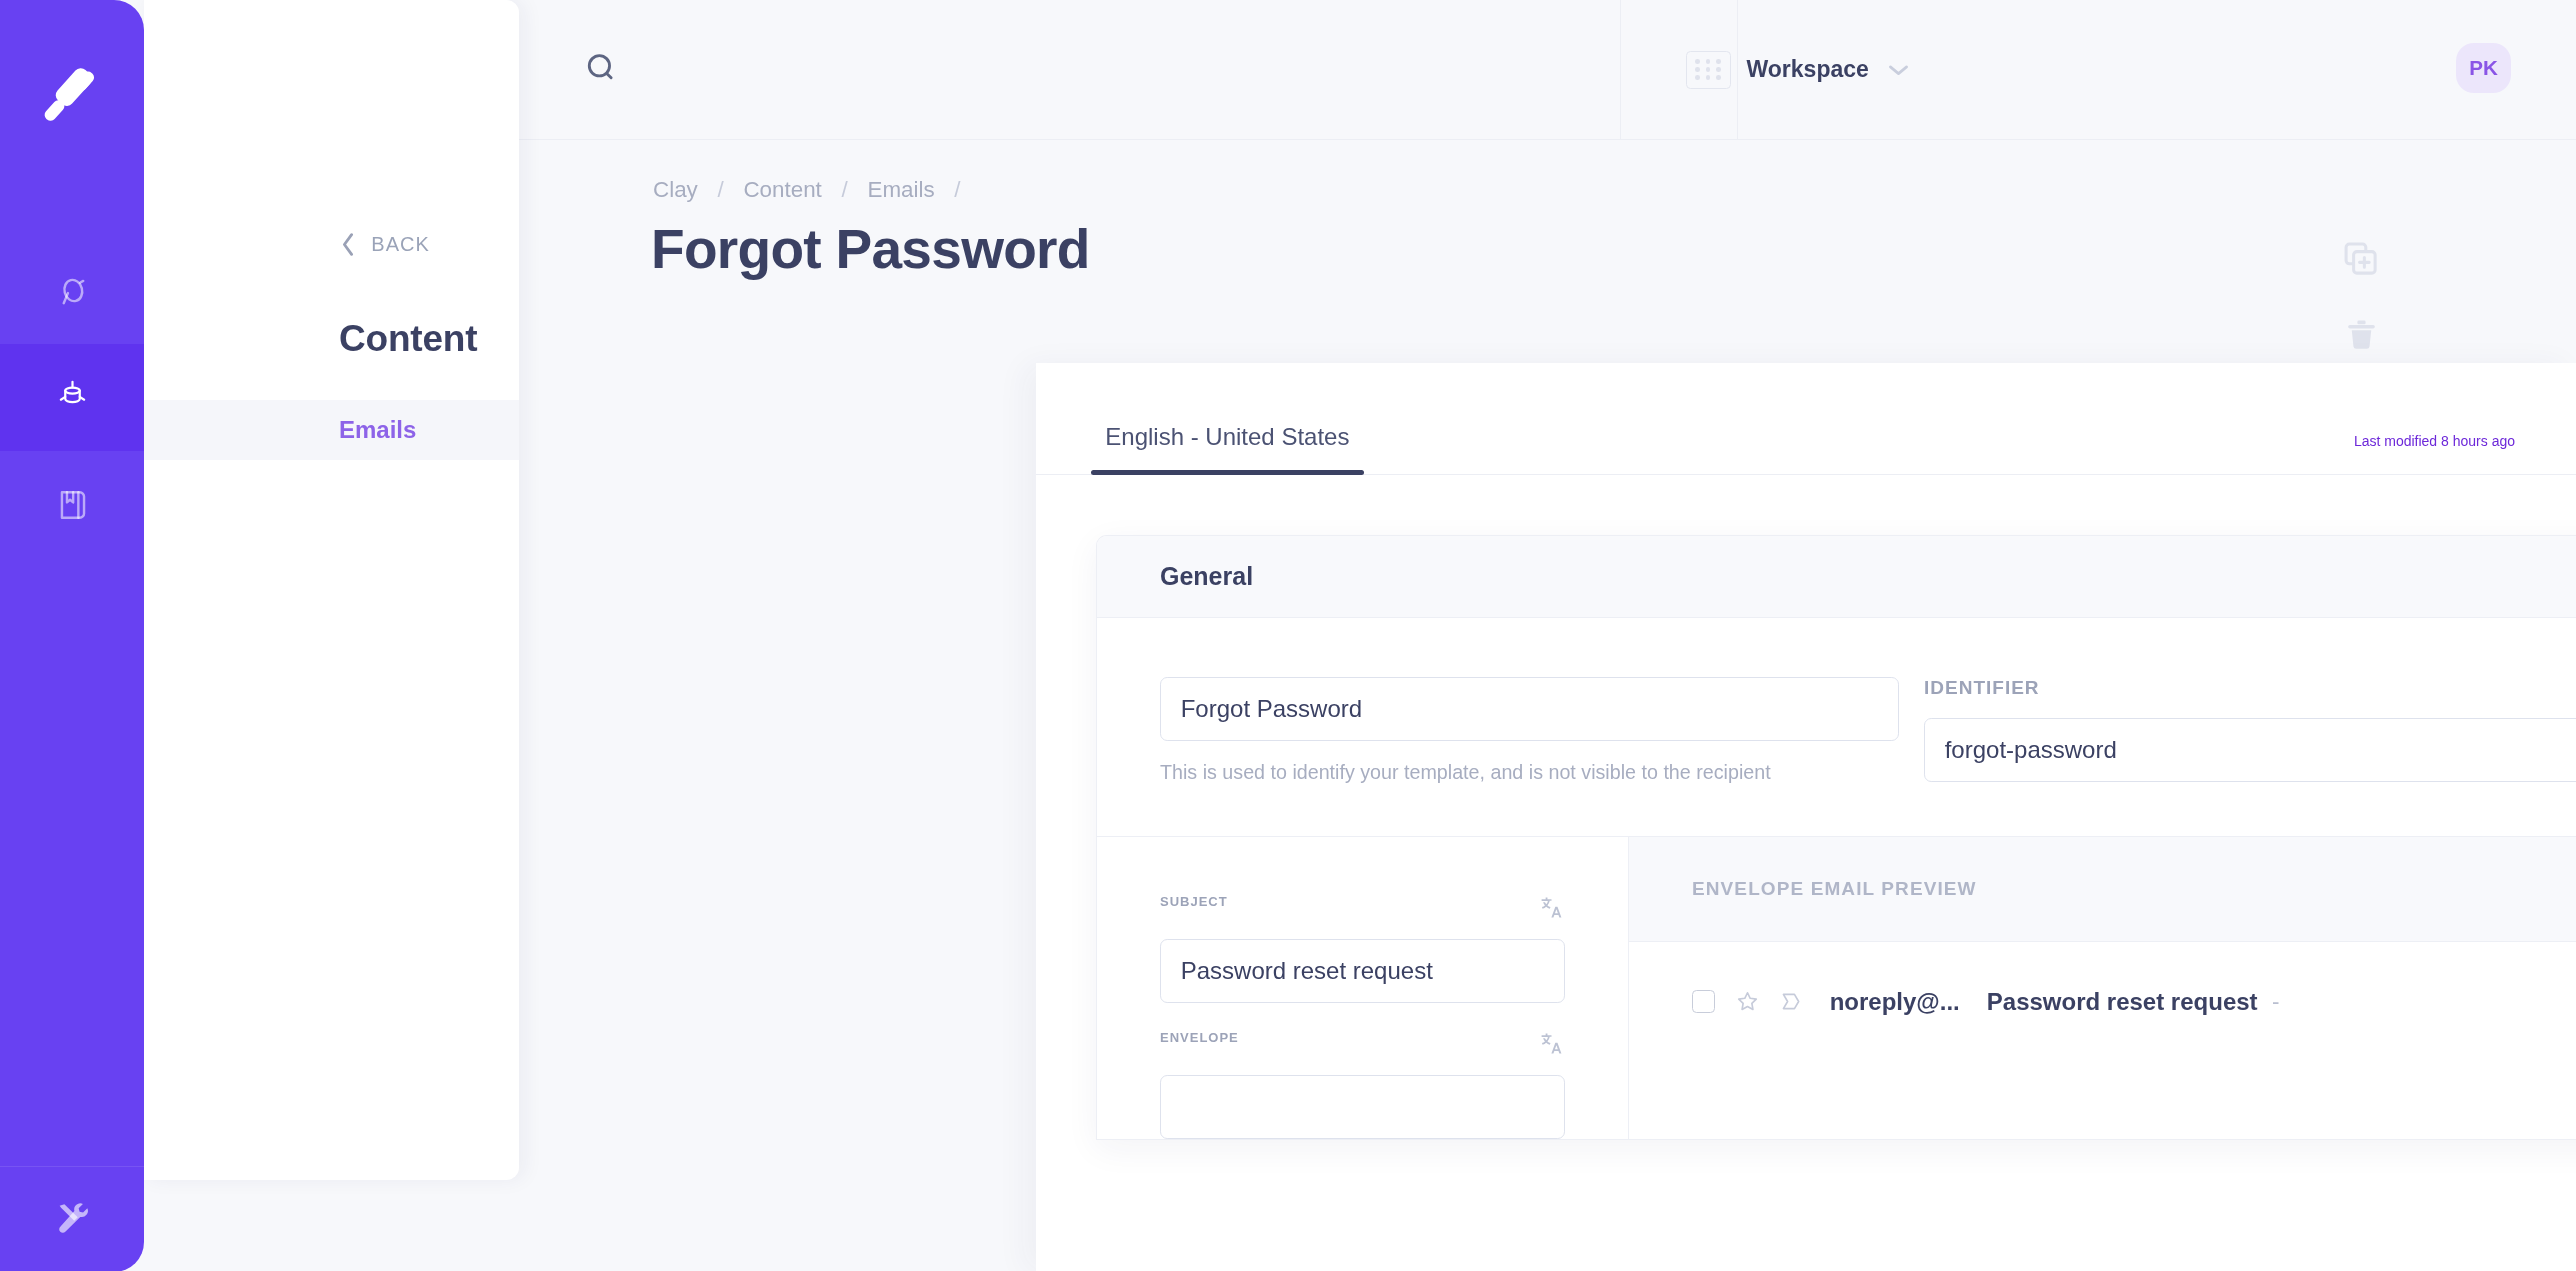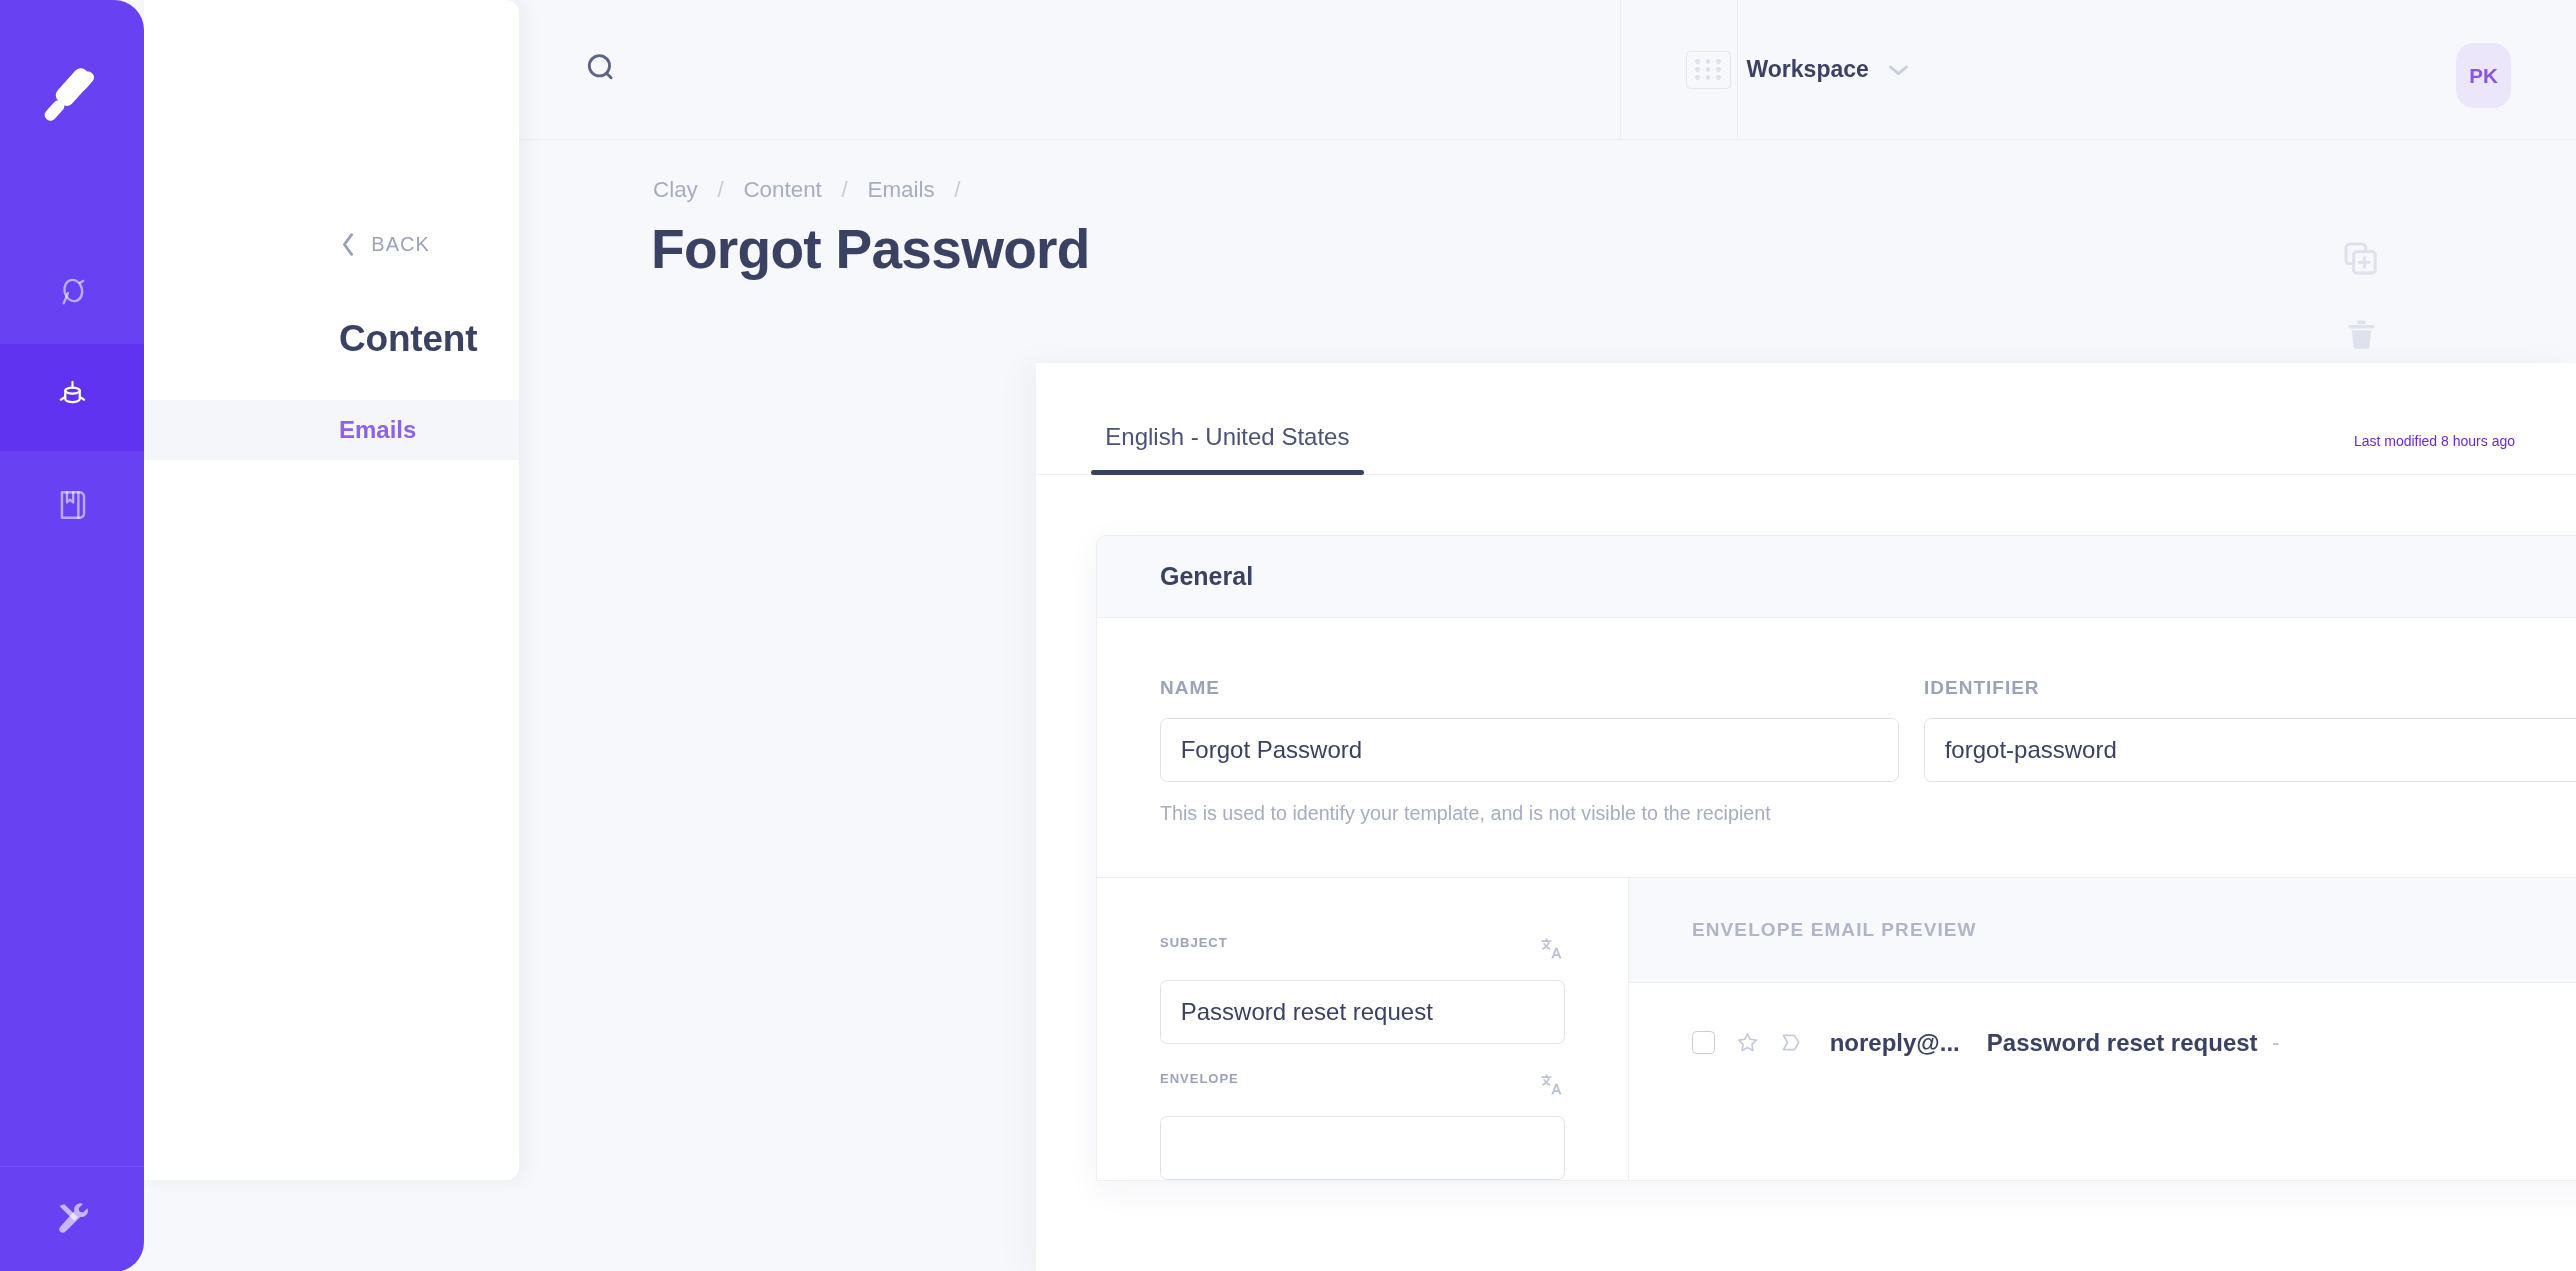--- a/index.html
+++ b/index.html
@@ -188,21 +188,21 @@
   .ws-label {
     font-size: 23px;
     font-weight: 700;
     color: #3b4163;
   }
   .ws-chev { color: #c9cedd; display: flex; align-items: center; }
 
   .avatar {
     position: absolute;
     right: 65px; top: 43px;
-    width: 55px; height: 65px;
+    width: 55px; height: 50px;
     border-radius: 18px;
     background: #ece6fb;
     display: flex;
     align-items: center;
     justify-content: center;
     font-size: 20.6px;
     font-weight: 700;
     color: #8a55e6;
     cursor: pointer;
   }
@@ -634,23 +634,20 @@
 
         <div class="section-head">
           <span class="title">General</span>
 
         </div>
 
         <div class="section-block">
           <div class="field-grid">
 
             <div class="field">
-              <div class="field-label">
-                <span>NAME</span>
-              </div>
               <input class="text-input" type="text" value="Forgot Password" style="">
               <div class="field-help">This is used to identify your template, and is not visible to the recipient</div>
             </div>
 
             <div class="field">
               <div class="field-label">
                 <span>IDENTIFIER</span>
               </div>
               <input class="text-input" type="text" value="forgot-password" style="">
             </div>

